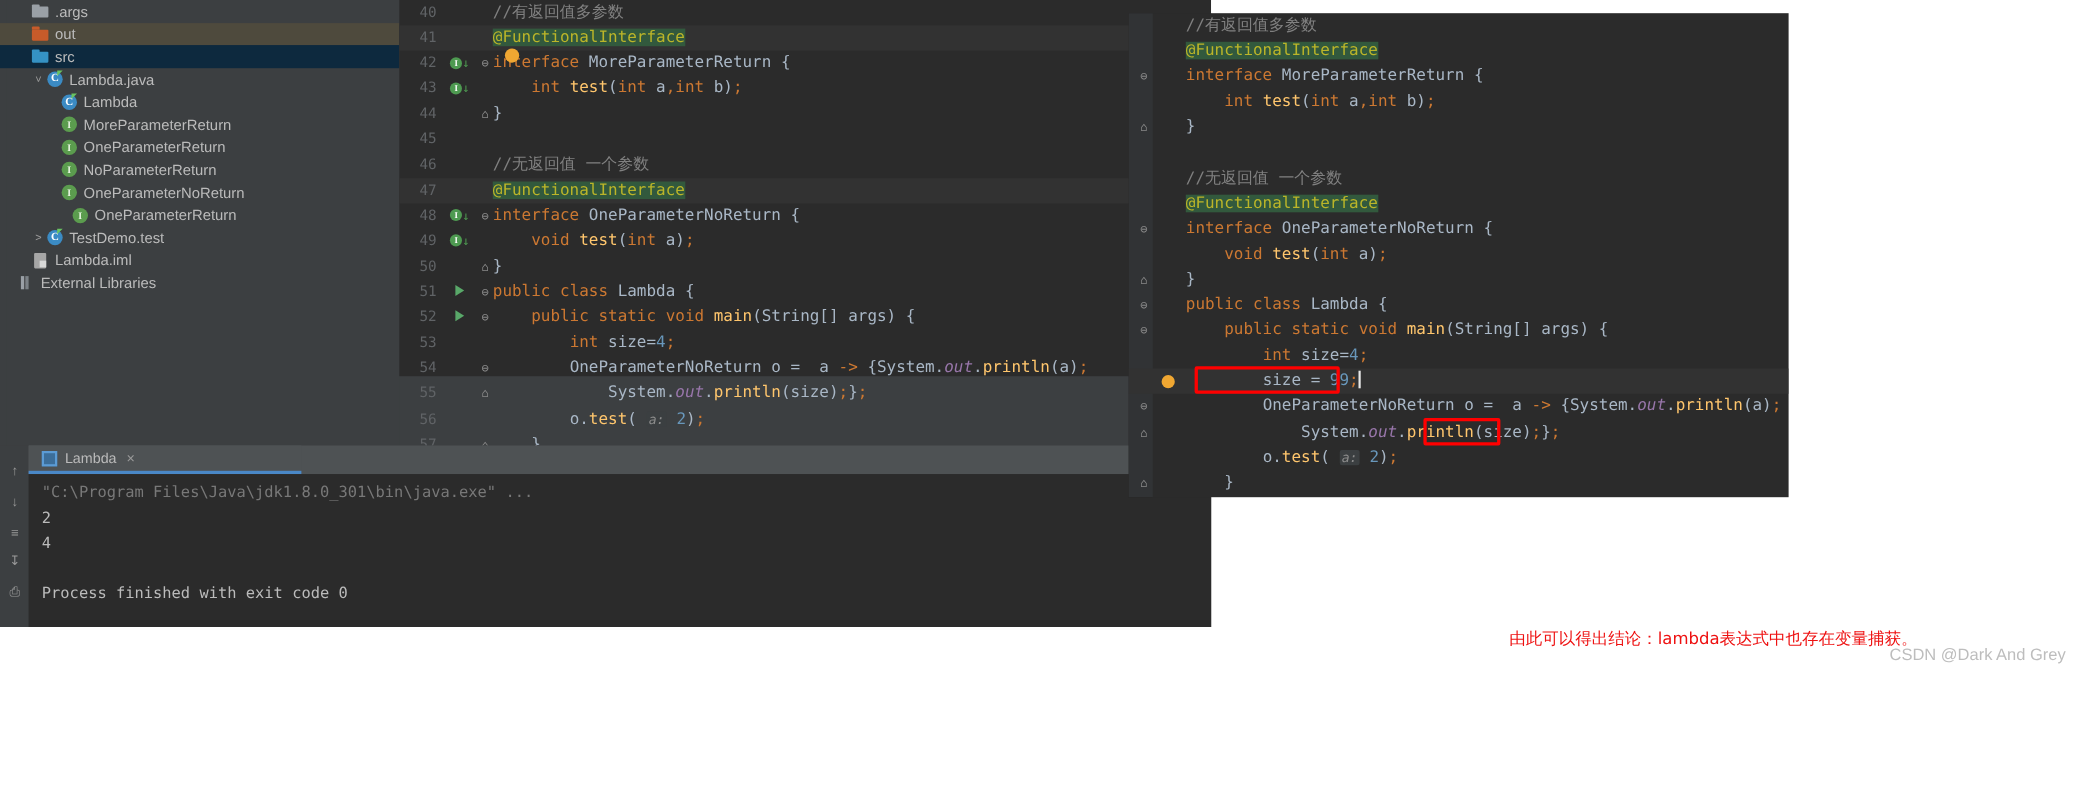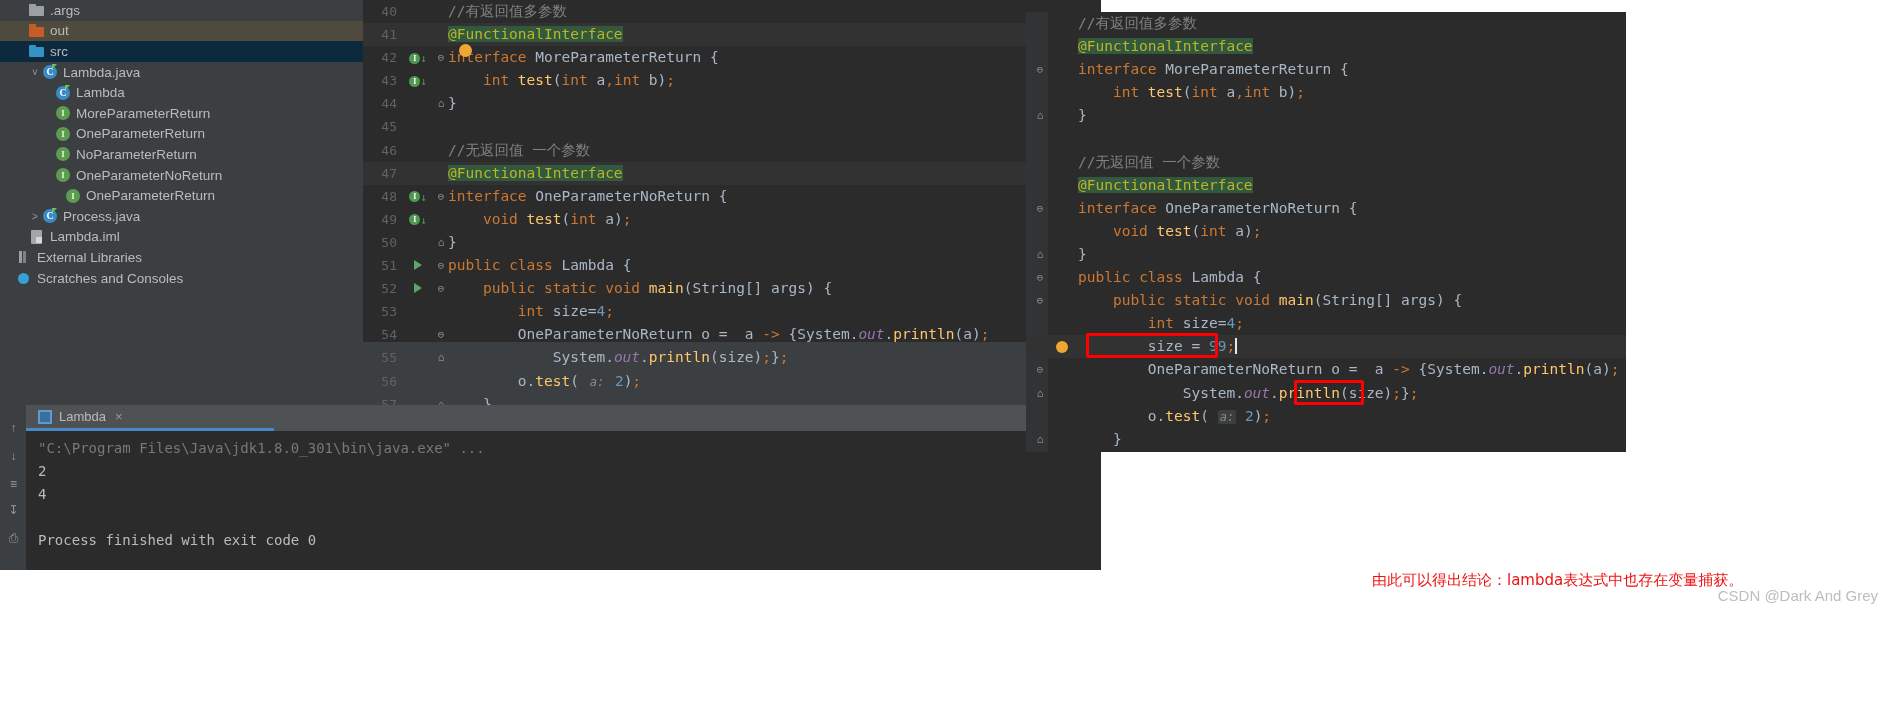--- a/index.html
+++ b/index.html
@@ -271,36 +271,31 @@
             <span class="lbl">OneParameterNoReturn</span>
           </div>
           <div class="tree-row" style="padding-left: 51px;">
             <span class="tw"></span>
             <span class="ico ico-iface"></span>
             <span class="lbl">OneParameterReturn</span>
           </div>
           <div class="tree-row" style="padding-left: 28px;">
             <span class="tw">˃</span>
             <span class="ico ico-class"></span>
-            <span class="lbl">Process.java</span>
+            <span class="lbl">TestDemo.test</span>
           </div>
           <div class="tree-row" style="padding-left: 15px;">
             <span class="tw"></span>
             <span class="ico ico-iml"></span>
             <span class="lbl">Lambda.iml</span>
           </div>
           <div class="tree-row" style="padding-left: 2px;">
             <span class="tw"></span>
             <span class="ico ico-lib"></span>
             <span class="lbl">External Libraries</span>
-          </div>
-          <div class="tree-row" style="padding-left: 2px;">
-            <span class="tw"></span>
-            <span class="ico ico-scratch"></span>
-            <span class="lbl">Scratches and Consoles</span>
           </div>
         </div>
     </div>
 
     <div id="editor">
       <div id="editor-lines">
           <div class="ed-line"><span class="gutter-num">40</span><span class="gutter-mark"></span><span class="fold"></span><span class="code"><span class="cm">//有返回值多参数</span></span></div>
           <div class="ed-line hl-line"><span class="gutter-num">41</span><span class="gutter-mark"></span><span class="fold"></span><span class="code"><span class="an an-hl">@FunctionalInterface</span></span></div>
           <div class="ed-line"><span class="gutter-num">42</span><span class="gutter-mark"><span class="impl-badge">I</span><span class="impl-arrow">↓</span></span><span class="fold">⊖</span><span class="code"><span class="k">interface</span> <span class="ty">MoreParameterReturn</span> <span class="ty">{</span></span></div>
           <div class="ed-line"><span class="gutter-num">43</span><span class="gutter-mark"><span class="impl-badge">I</span><span class="impl-arrow">↓</span></span><span class="fold"></span><span class="code">    <span class="k">int</span> <span class="fn">test</span><span class="ty">(</span><span class="k">int</span> <span class="ty">a</span><span class="k">,</span><span class="k">int</span> <span class="ty">b</span><span class="ty">)</span><span class="k">;</span></span></div>

